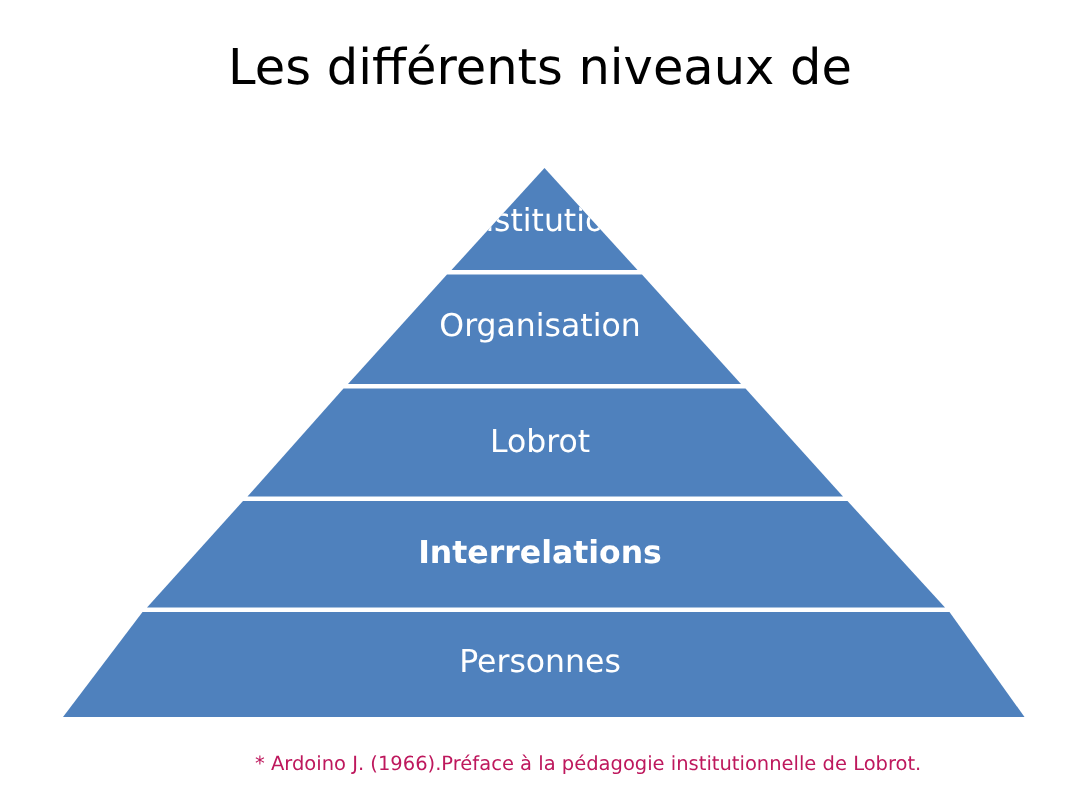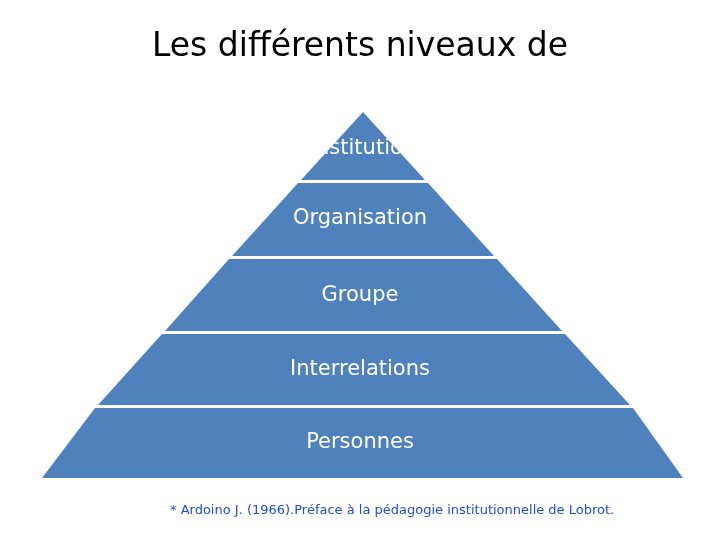--- a/index.html
+++ b/index.html
@@ -1,20 +1,20 @@
 <!DOCTYPE html>
 <html><head>
 <meta charset="utf-8">
 <style>
   html, body { margin:0; padding:0; }
   body { width:720px; height:540px; background:#ffffff; position:relative; overflow:hidden; font-family:"Liberation Sans", sans-serif; }
   .title { position:absolute; left:0; width:720px; top:22px; text-align:center; font-family:"DejaVu Sans", sans-serif; font-size:33px; line-height:46px; color:#000; }
   .pyramid { position:absolute; left:0; top:0; width:720px; height:540px; }
   .label { position:absolute; left:0; width:720px; text-align:center; color:#ffffff; font-family:"DejaVu Sans", sans-serif; font-size:21px; }
-  .footnote { position:absolute; left:170px; top:502px; font-family:"DejaVu Sans", sans-serif; font-size:13px; color:#1d4ed8; }
+  .footnote { position:absolute; left:170px; top:502px; font-family:"DejaVu Sans", sans-serif; font-size:13px; color:#be185d; }
   .slide-num { position:absolute; left:665px; top:544px; font-family:"DejaVu Sans", sans-serif; font-size:10px; color:#7f7f7f; }
 </style>
 </head>
 <body>
 
 <div class="title">
   <div>Les différents niveaux de</div>
 </div>
 
 <svg class="pyramid" viewBox="0 0 720 540" xmlns="http://www.w3.org/2000/svg">
@@ -33,18 +33,18 @@
   <polygon points="162,334 565,334 630,405 98,405" fill="#4f81bd"></polygon>
 
   <polygon points="95,408 633,408 683,478 42,478" fill="#4f81bd"></polygon>
 
   <g clip-path="url(#tri-clip)">
     <text x="363" y="154" text-anchor="middle" fill="#ffffff" font-family="DejaVu Sans, sans-serif" font-size="21" id="lvl0">Institution</text>
   </g>
 </svg>
 
 <div class="label" style="top:205px;">Organisation</div>
-<div class="label" style="top:282px;">Groupe</div>
-<div class="label" style="top:356px;">Interrelations</div>
+<div class="label" style="top:282px;">Lobrot</div>
+<div class="label" style="top:356px;font-weight:bold;">Interrelations</div>
 <div class="label" style="top:429px;">Personnes</div>
 
 <div class="footnote">* Ardoino J. (1966).Préface à la pédagogie institutionnelle de Lobrot.</div>
 <div class="slide-num">53</div>
 
 </body></html>

